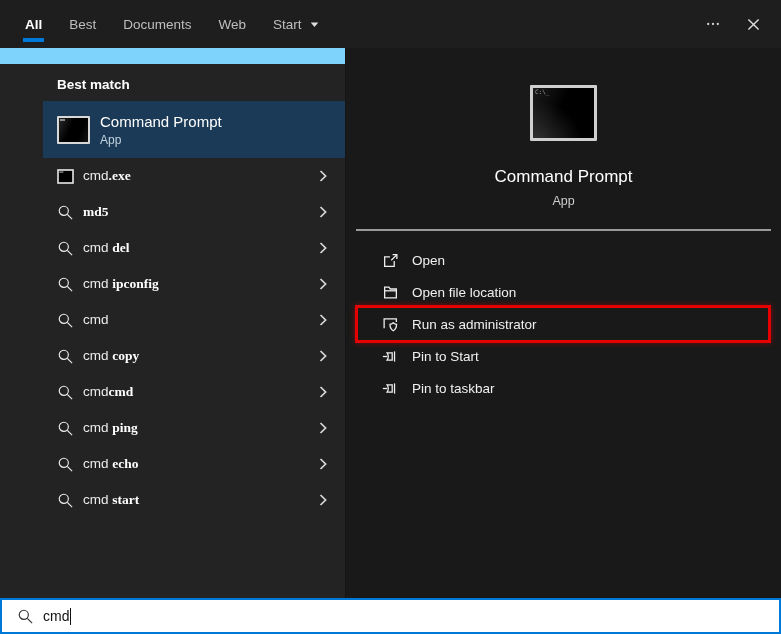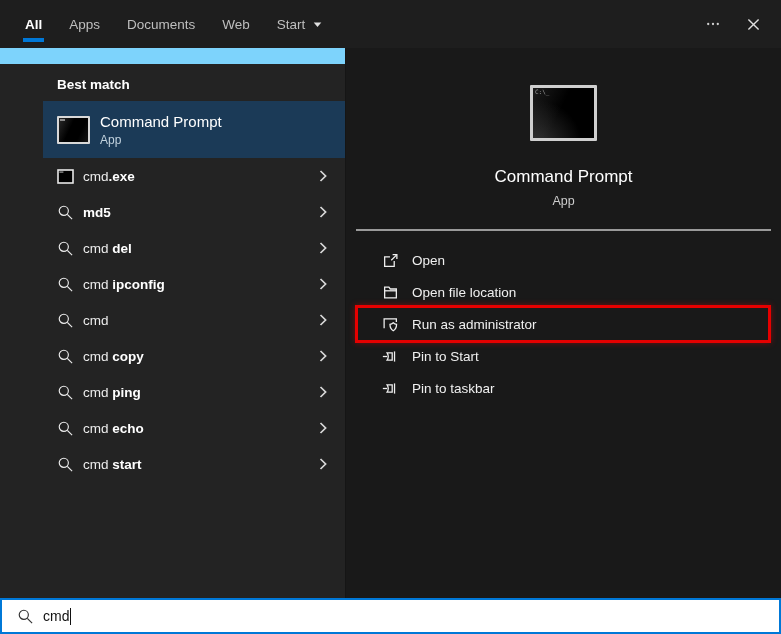--- a/index.html
+++ b/index.html
@@ -47,21 +47,21 @@
     content:""; position:absolute; left:1px; top:1px; width:5px; height:2px; background:#8a8a8a;
   }
   .bm-text { display:flex; flex-direction:column; justify-content:center; }
   .bm-title { font-size:15px; color:#fff; line-height:20px; }
   .bm-sub { font-size:12px; color:#c2d2de; line-height:16px; }
   .suggestion-row {
     height:36px; display:flex; align-items:center; padding:0 14px; cursor:default;
   }
   .suggestion-row .sug-icon { width:17px; height:17px; margin-right:9px; flex:none; display:flex; align-items:center; }
   .sug-text { font-size:13.5px; color:#ececec; white-space:pre; }
-  .sug-text b { font-weight:bold; color:#fff; }
+  .sug-text b { font-weight:bold; color:#fff;font-family:Liberation Serif, serif; }
   .sug-chevron { margin-left:auto; display:flex; width:16px; height:16px; }
   
   .right-panel {
     position:absolute; top:48px; left:345px; right:0; bottom:36px;
     background:#191919; border-left:1px solid #151515;
   }
   .app-hero { display:flex; flex-direction:column; align-items:center; padding-top:37px; }
   .app-big-icon {
     width:67px; height:56px; border:3px solid #cfcfcf; border-radius:1px;
     background:
@@ -100,21 +100,21 @@
 <body>
 
 <div class="screen" style="--accent: #0078d7; --red: #e60000;">
 
   <div class="topbar">
     <div class="tabs" id="tabs">
         <div class="tab selected">
           <span>All</span>
         </div>
         <div class="tab">
-          <span>Apps</span>
+          <span>Best</span>
         </div>
         <div class="tab">
           <span>Documents</span>
         </div>
         <div class="tab">
           <span>Web</span>
         </div>
         <div class="tab">
           <span>Start</span>
           <span class="dd-icon">
@@ -226,20 +226,34 @@
           </span>
         </div>
         <div class="suggestion-row">
           <span class="sug-icon">
             <svg width="17" height="17" viewBox="0 0 16 16" stroke="#ececec" stroke-width="1.1" fill="none">
               <circle cx="6.4" cy="6.4" r="4.3"></circle>
               <line x1="9.7" y1="9.7" x2="14.2" y2="14.2"></line>
             </svg>
           </span>
           <span class="sug-text"><span>cmd </span><b>copy</b></span>
+          <span class="sug-chevron">
+            <svg width="16" height="16" viewBox="0 0 16 16" stroke="#d8d8d8" stroke-width="1.7" fill="none">
+              <polyline points="5.5,3 10.6,8 5.5,13"></polyline>
+            </svg>
+          </span>
+        </div>
+        <div class="suggestion-row">
+          <span class="sug-icon">
+            <svg width="17" height="17" viewBox="0 0 16 16" stroke="#ececec" stroke-width="1.1" fill="none">
+              <circle cx="6.4" cy="6.4" r="4.3"></circle>
+              <line x1="9.7" y1="9.7" x2="14.2" y2="14.2"></line>
+            </svg>
+          </span>
+          <span class="sug-text"><span>cmd</span><b>cmd</b></span>
           <span class="sug-chevron">
             <svg width="16" height="16" viewBox="0 0 16 16" stroke="#d8d8d8" stroke-width="1.7" fill="none">
               <polyline points="5.5,3 10.6,8 5.5,13"></polyline>
             </svg>
           </span>
         </div>
         <div class="suggestion-row">
           <span class="sug-icon">
             <svg width="17" height="17" viewBox="0 0 16 16" stroke="#ececec" stroke-width="1.1" fill="none">
               <circle cx="6.4" cy="6.4" r="4.3"></circle>

